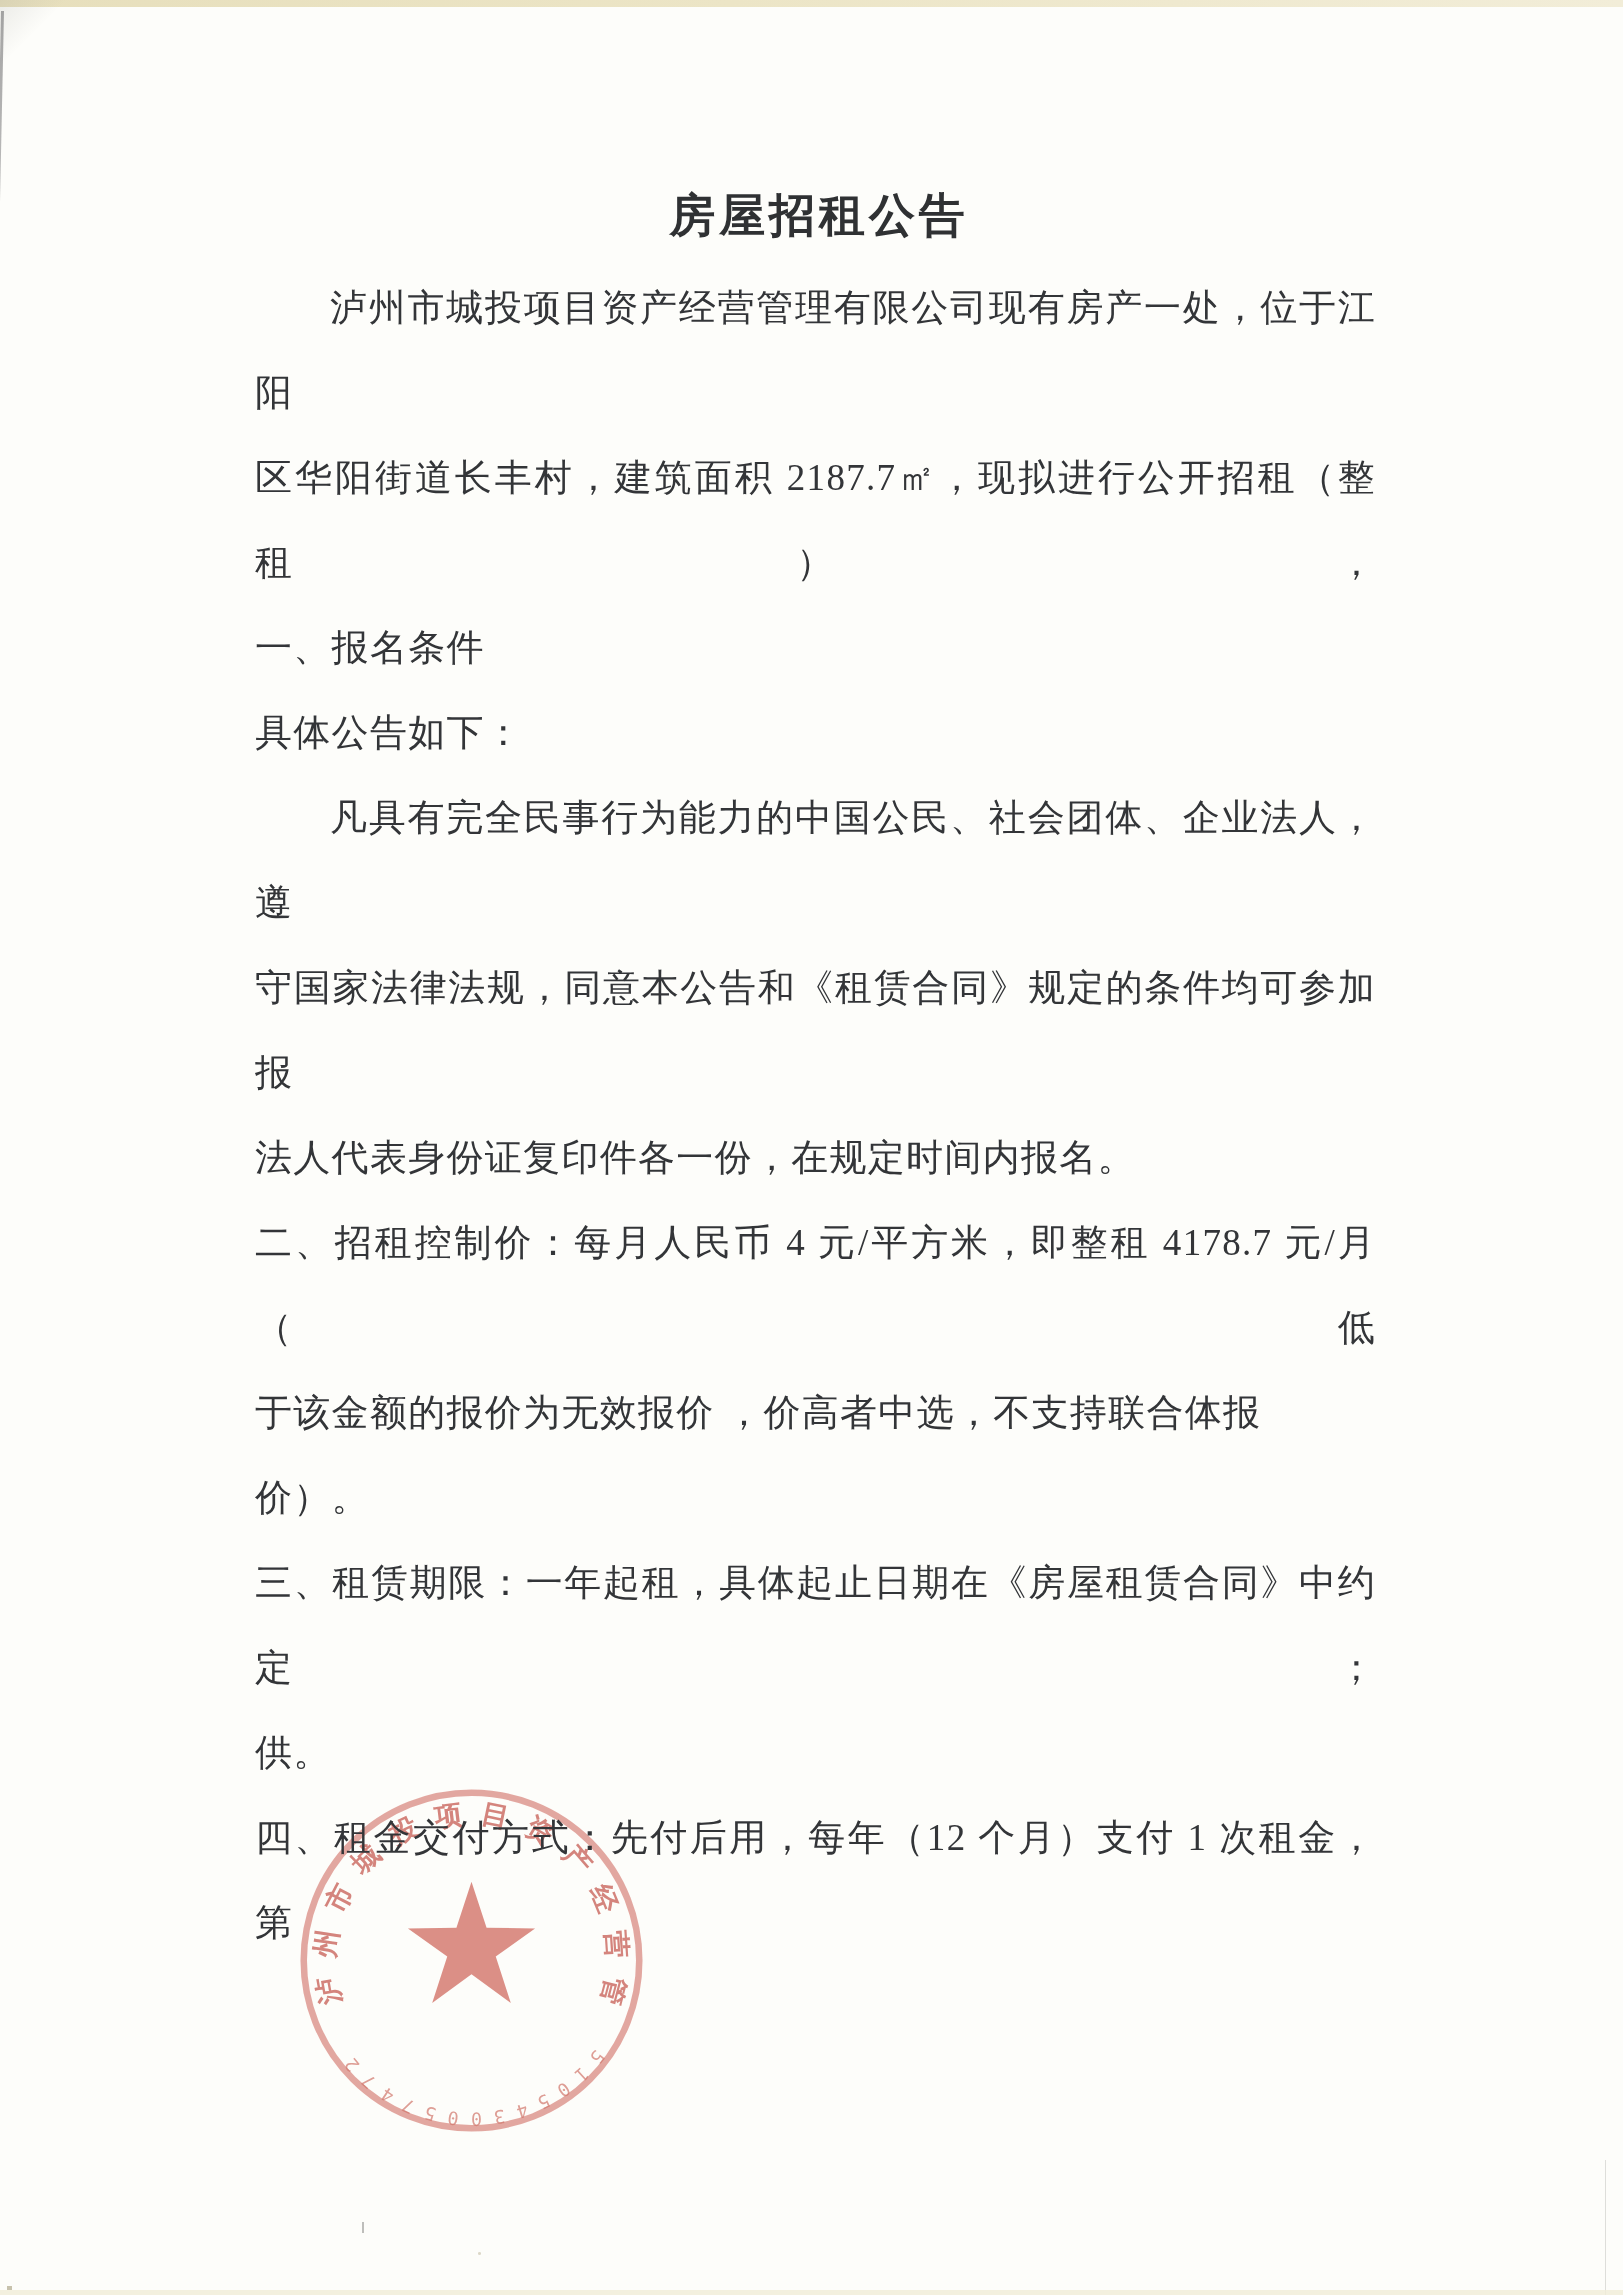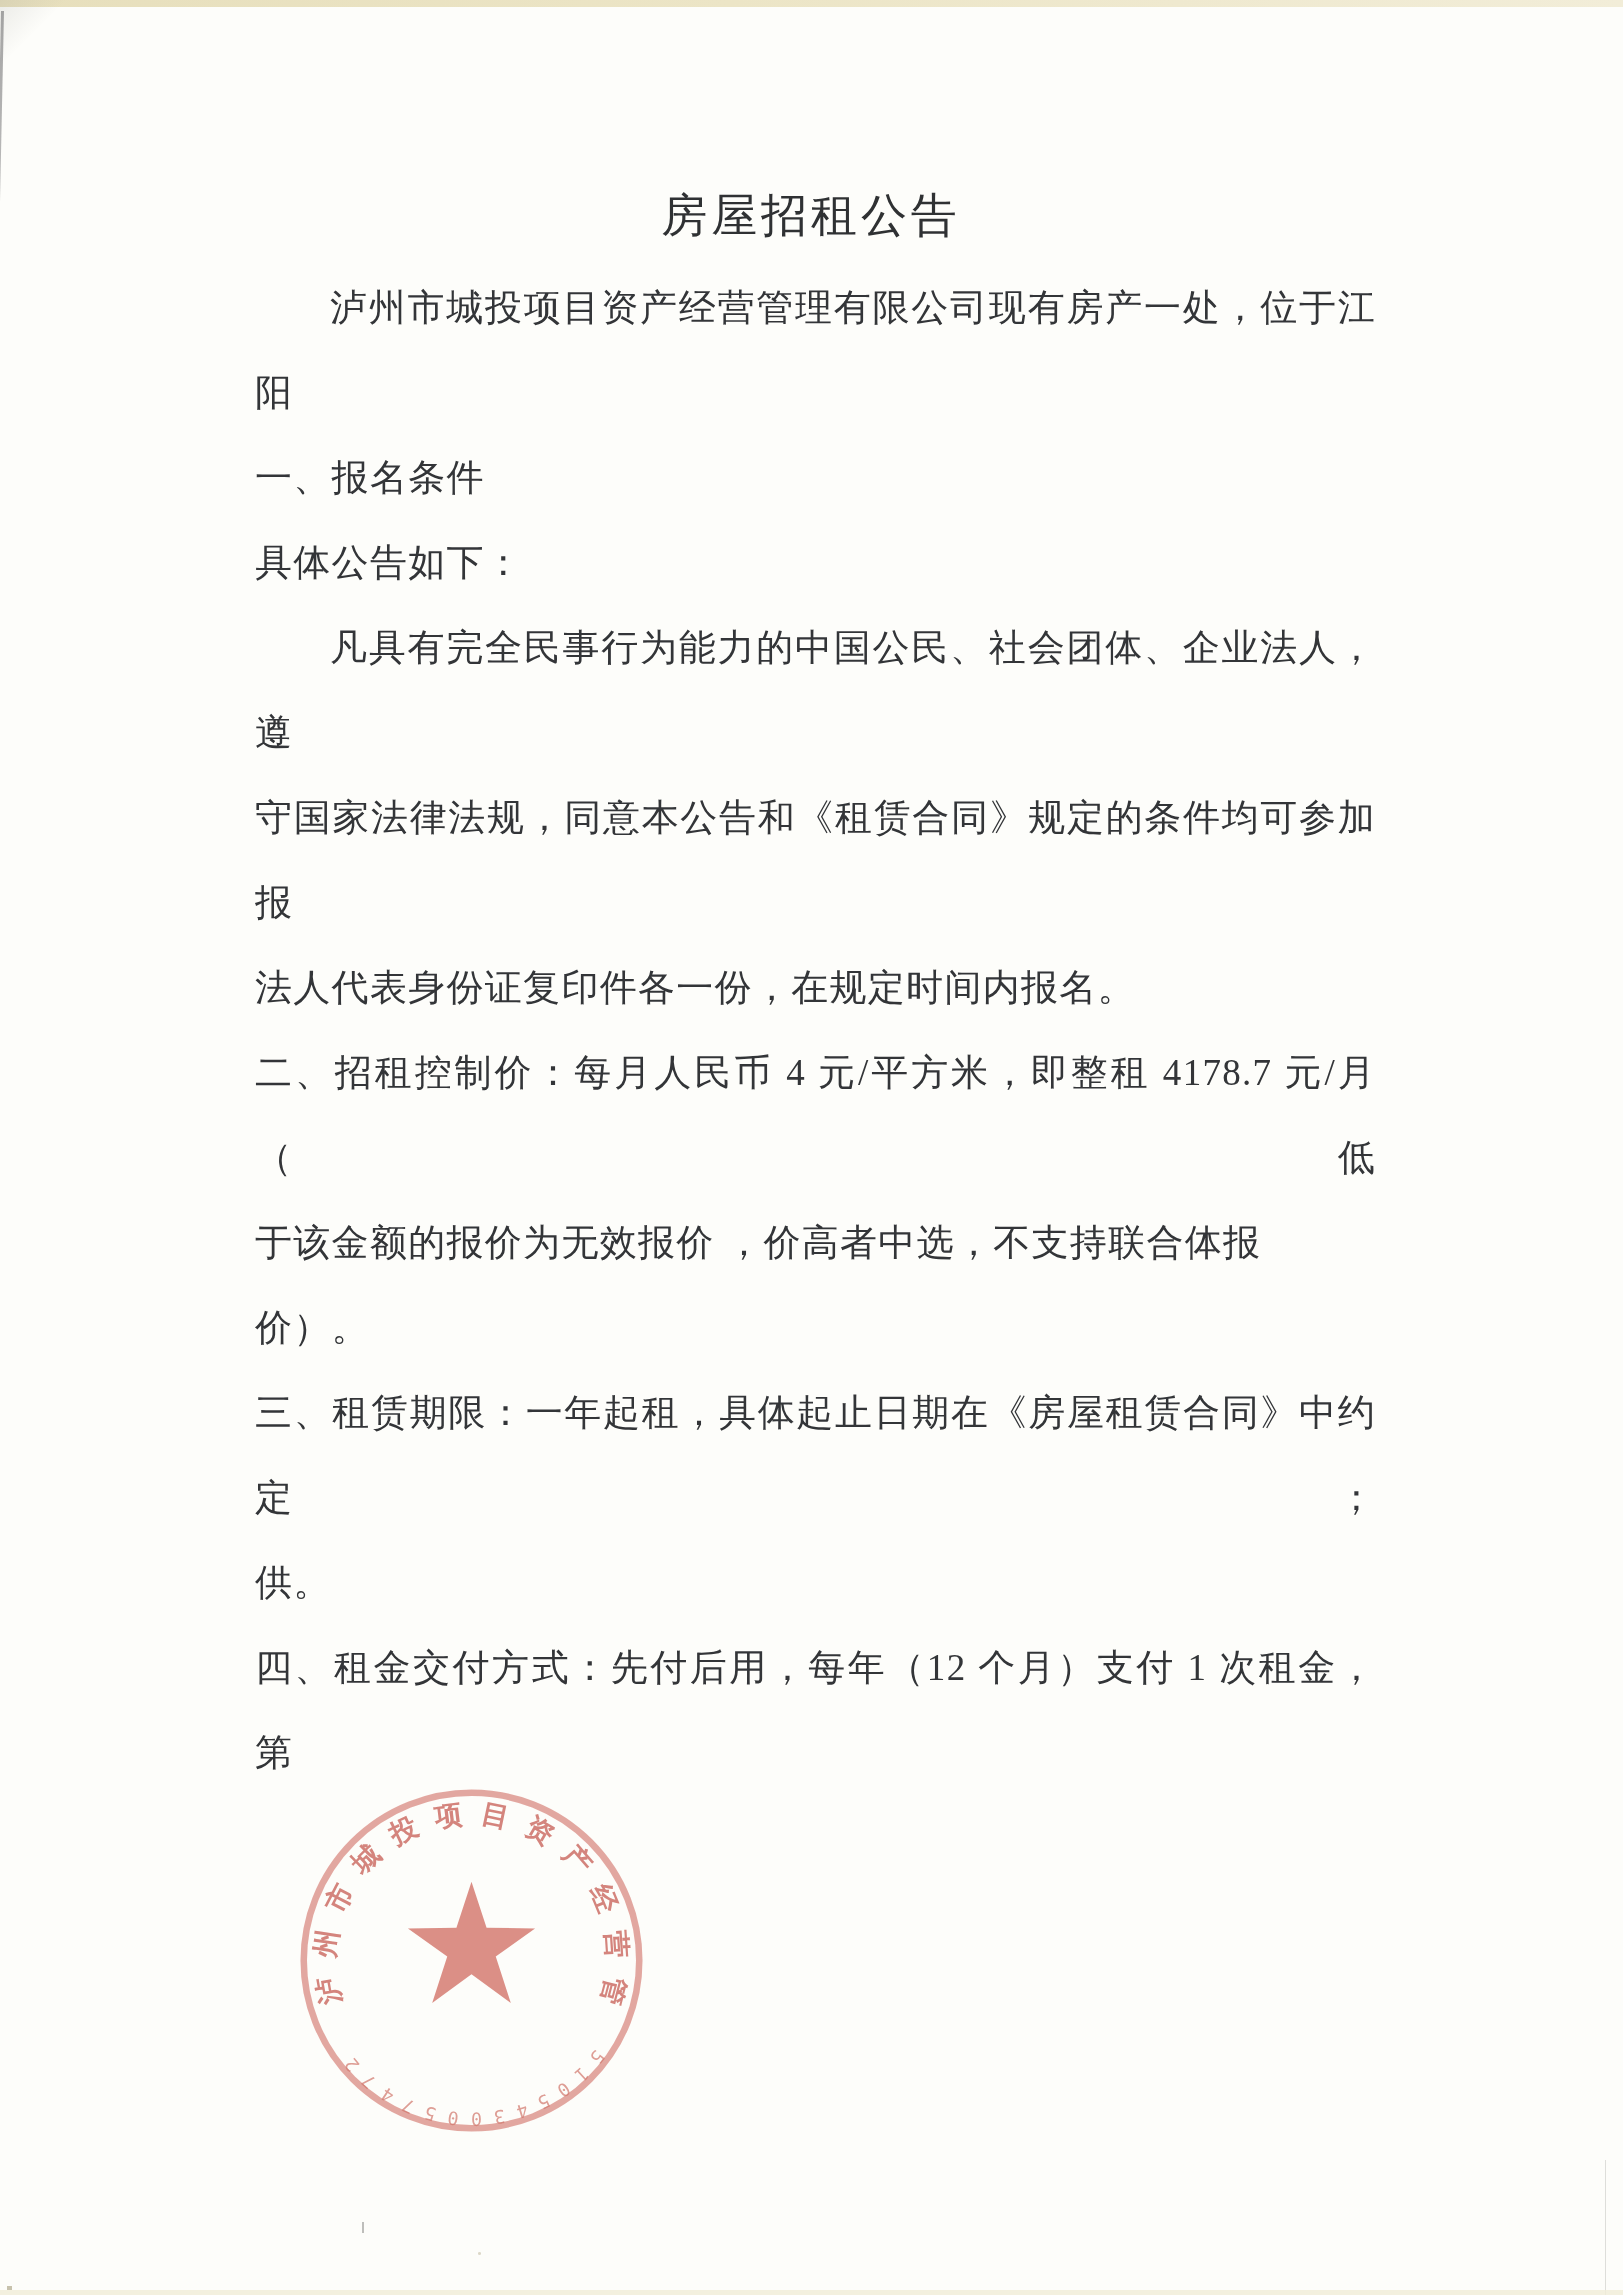--- a/index.html
+++ b/index.html
@@ -29,23 +29,23 @@
   .right-edge-line{
     position:absolute;right:17px;top:2160px;width:1.3px;height:135px;
     background:#c9c9c4;opacity:.6;
   }
   .speck-1{position:absolute;left:362px;top:2222px;width:2px;height:10.5px;background:#8a8a86;opacity:.55;}
   .speck-2{position:absolute;left:6.5px;top:2286px;width:5.9px;height:3.9px;background:#b9b39a;opacity:.8;}
   .speck-3{position:absolute;left:478px;top:2252px;width:3.3px;height:2.6px;background:#d8d4c2;opacity:.9;border-radius:50%;}
 
   
   .doc-title{
-    position:absolute;left:240px;top:185px;width:1121px;
+    position:absolute;left:248px;top:185px;width:1121px;
     text-align:center;transform:translateX(10.5px);
-    font-size:46px;font-weight:400;letter-spacing:3.9px;color:#2f3133;
+    font-size:46px;font-weight:700;letter-spacing:3.9px;color:#2f3133;
   }
 
   
   .text-block{
     position:absolute;left:255px;top:265px;width:1121px;
     font-size:37px;line-height:85px;letter-spacing:1.3px;color:#333538;
     z-index:2;
   }
   .line{white-space:normal;}
   .jfull{text-align:justify;text-align-last:justify;}
@@ -83,20 +83,21 @@
     <text font-size="28" fill="#cd6a5f" opacity="0.7" letter-spacing="13" font-family="DejaVu Sans Mono, Liberation Mono, monospace">
       <textPath href="#sealArcBottom" startOffset="22" textLength="440" lengthAdjust="spacing">5105430057472</textPath>
     </text>
   </svg>
 </div>
 
 <div class="doc-title">房屋招租公告</div>
 
 <div class="text-block">
   <div class="line indent jfull">泸州市城投项目资产经营管理有限公司现有房产一处，位于江阳</div>
+  <div class="line jfull">区华阳街道长丰村，建筑面积 2187.7㎡，现拟进行公开招租（整租），</div>
   <div class="line">一、报名条件</div>
   <div class="line">具体公告如下：</div>
   <div class="line indent jfull">凡具有完全民事行为能力的中国公民、社会团体、企业法人，遵</div>
   <div class="line jfull">守国家法律法规，同意本公告和《租赁合同》规定的条件均可参加报</div>
   <div class="line">法人代表身份证复印件各一份，在规定时间内报名。</div>
   <div class="line jfull">二、招租控制价：每月人民币 4 元/平方米，即整租 4178.7 元/月（低</div>
   <div class="line">于该金额的报价为无效报价 ，价高者中选，不支持联合体报价）。</div>
   <div class="line jfull">三、租赁期限：一年起租，具体起止日期在《房屋租赁合同》中约定；</div>
   <div class="line">供。</div>
   <div class="line jfull">四、租金交付方式：先付后用，每年（12 个月）支付 1 次租金，第</div>

